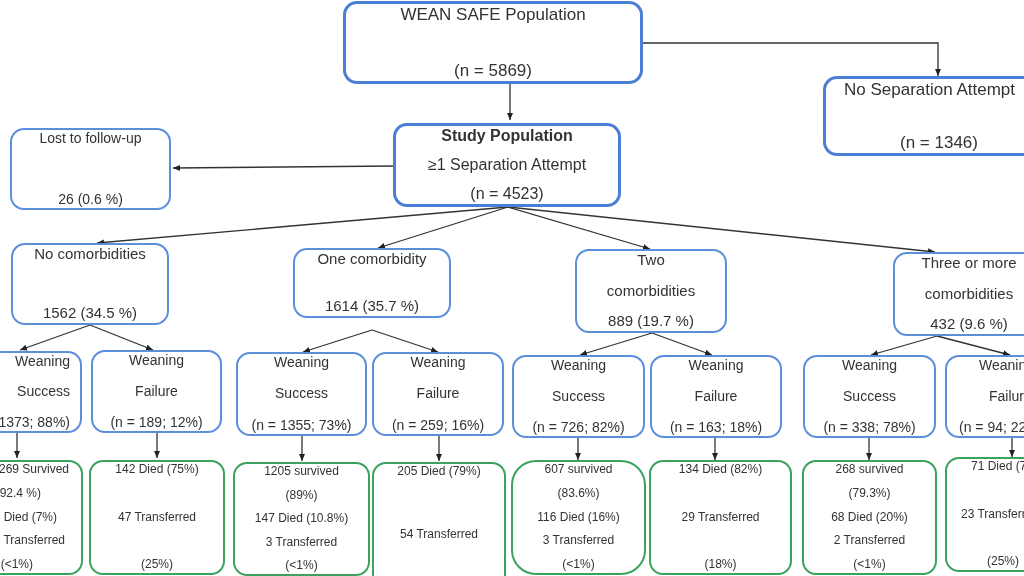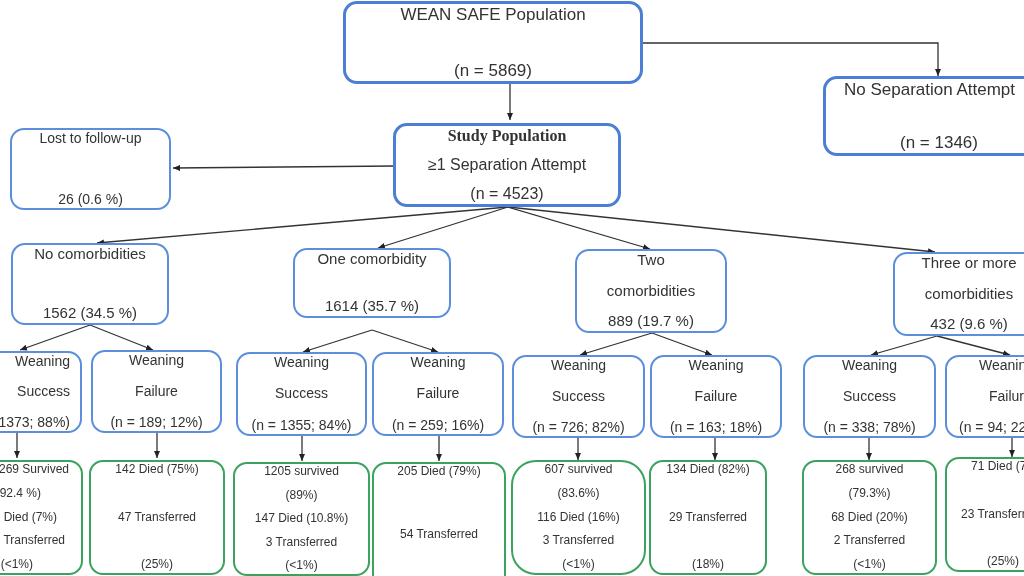--- a/index.html
+++ b/index.html
@@ -10,21 +10,21 @@
          text-align:center; line-height:1.25; }
   .blue-thick { border:3px solid #4a7fd4; border-radius:14px; }
   .blue { border:2px solid #5b8fdc; border-radius:14px; }
   .green { border:2px solid #3aa35e; border-radius:14px; }
   .box span { display:block; white-space:nowrap; }
   .f17 { font-size:17px; }
   .f16 { font-size:16px; }
   .f15 { font-size:15px; }
   .f14 { font-size:14px; }
   .f12 { font-size:12px; line-height:1.33; }
-  .bold { font-weight:bold;font-family:Liberation Serif, serif; }
+  .bold { font-weight:bold; }
   svg.lines { position:absolute; left:0; top:0; }
 </style>
 </head>
 <body>
 
 <svg class="lines" width="1024" height="576">
   <defs>
     <marker id="arr" markerWidth="8" markerHeight="8" refX="7" refY="4" orient="auto" markerUnits="userSpaceOnUse">
       <path d="M0,1 L7,4 L0,7 Z" fill="#222"></path>
     </marker>
@@ -114,21 +114,21 @@
   <span>(n = 1373; 88%)</span>
 </div>
 <div class="box blue f14" style="left:91px; top:350px; width:131px; height:83px;">
   <span>Weaning</span>
   <span>Failure</span>
   <span>(n = 189; 12%)</span>
 </div>
 <div class="box blue f14" style="left:236px; top:352px; width:131px; height:84px;">
   <span>Weaning</span>
   <span>Success</span>
-  <span>(n = 1355; 84%)</span>
+  <span>(n = 1355; 73%)</span>
 </div>
 <div class="box blue f14" style="left:372px; top:352px; width:132px; height:84px;">
   <span>Weaning</span>
   <span>Failure</span>
   <span>(n = 259; 16%)</span>
 </div>
 <div class="box blue f14" style="left:512px; top:355px; width:133px; height:83px;">
   <span>Weaning</span>
   <span>Success</span>
   <span>(n = 726; 82%)</span>
@@ -173,21 +173,21 @@
   <span>54 Transferred</span>
   <span>(21%)</span>
 </div>
 <div class="box green f12" style="left:511px; top:460px; width:135px; height:115px;border-radius:25px;">
   <span>607 survived</span>
   <span>(83.6%)</span>
   <span>116 Died (16%)</span>
   <span>3 Transferred</span>
   <span>(&lt;1%)</span>
 </div>
-<div class="box green f12" style="left:649px; top:460px; width:118px; height:115px;gap:25px;">
+<div class="box green f12" style="left:649px; top:460px; width:143px; height:115px;gap:25px;">
   <span>134 Died (82%)</span>
   <span>29 Transferred</span>
   <span>(18%)</span>
 </div>
 <div class="box green f12" style="left:802px; top:460px; width:135px; height:115px;">
   <span>268 survived</span>
   <span>(79.3%)</span>
   <span>68 Died (20%)</span>
   <span>2 Transferred</span>
   <span>(&lt;1%)</span>

